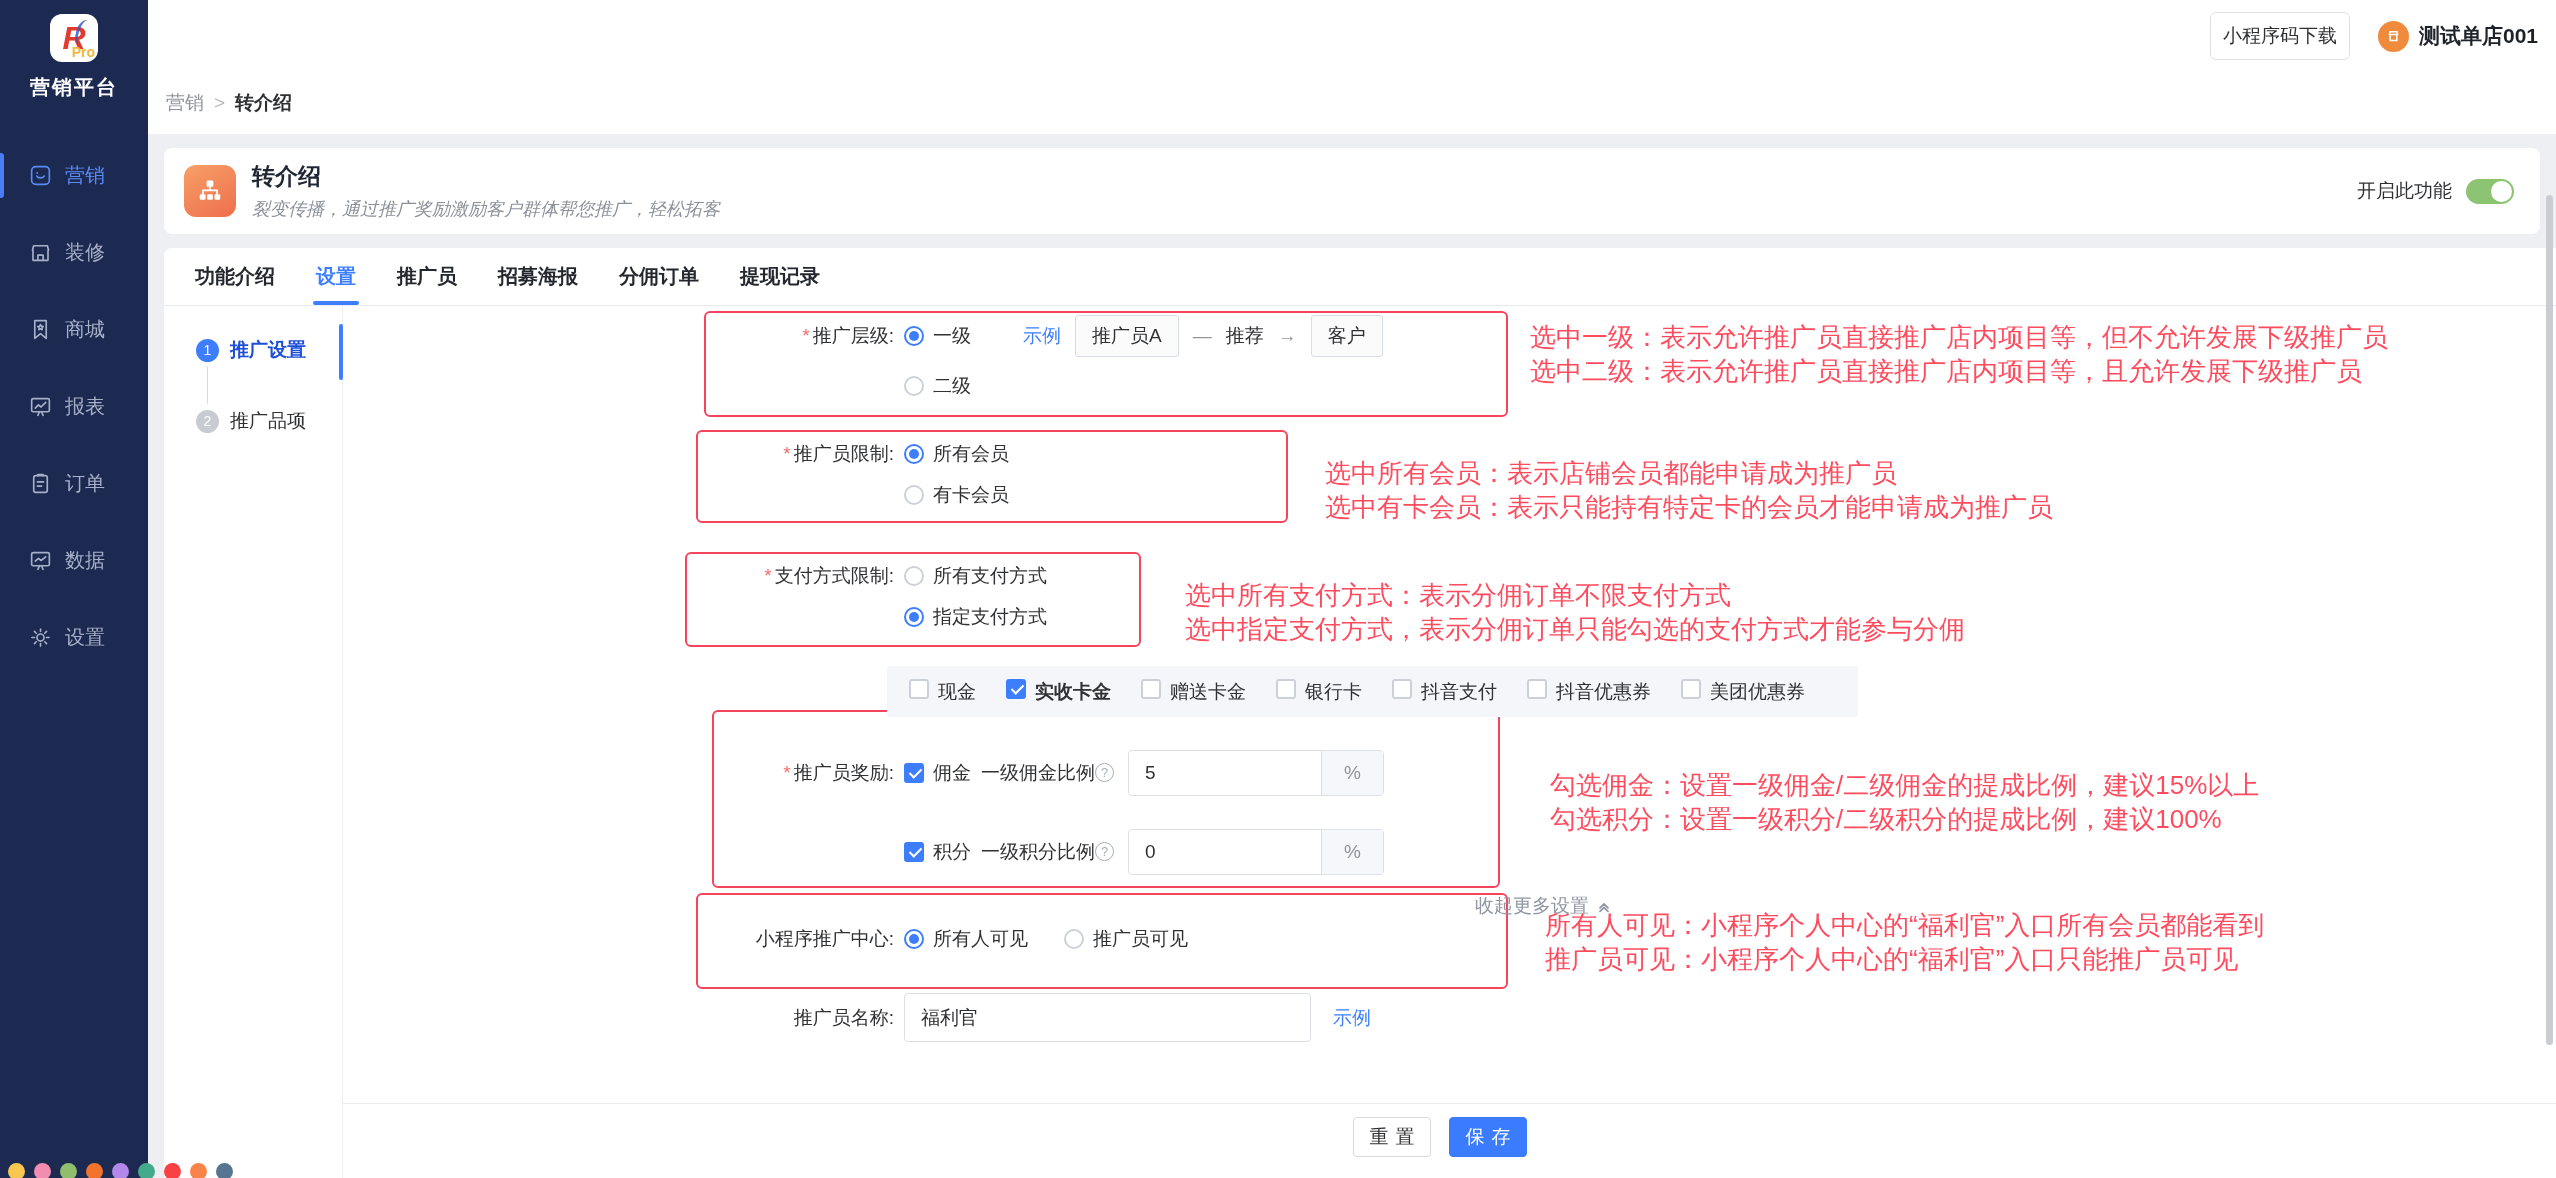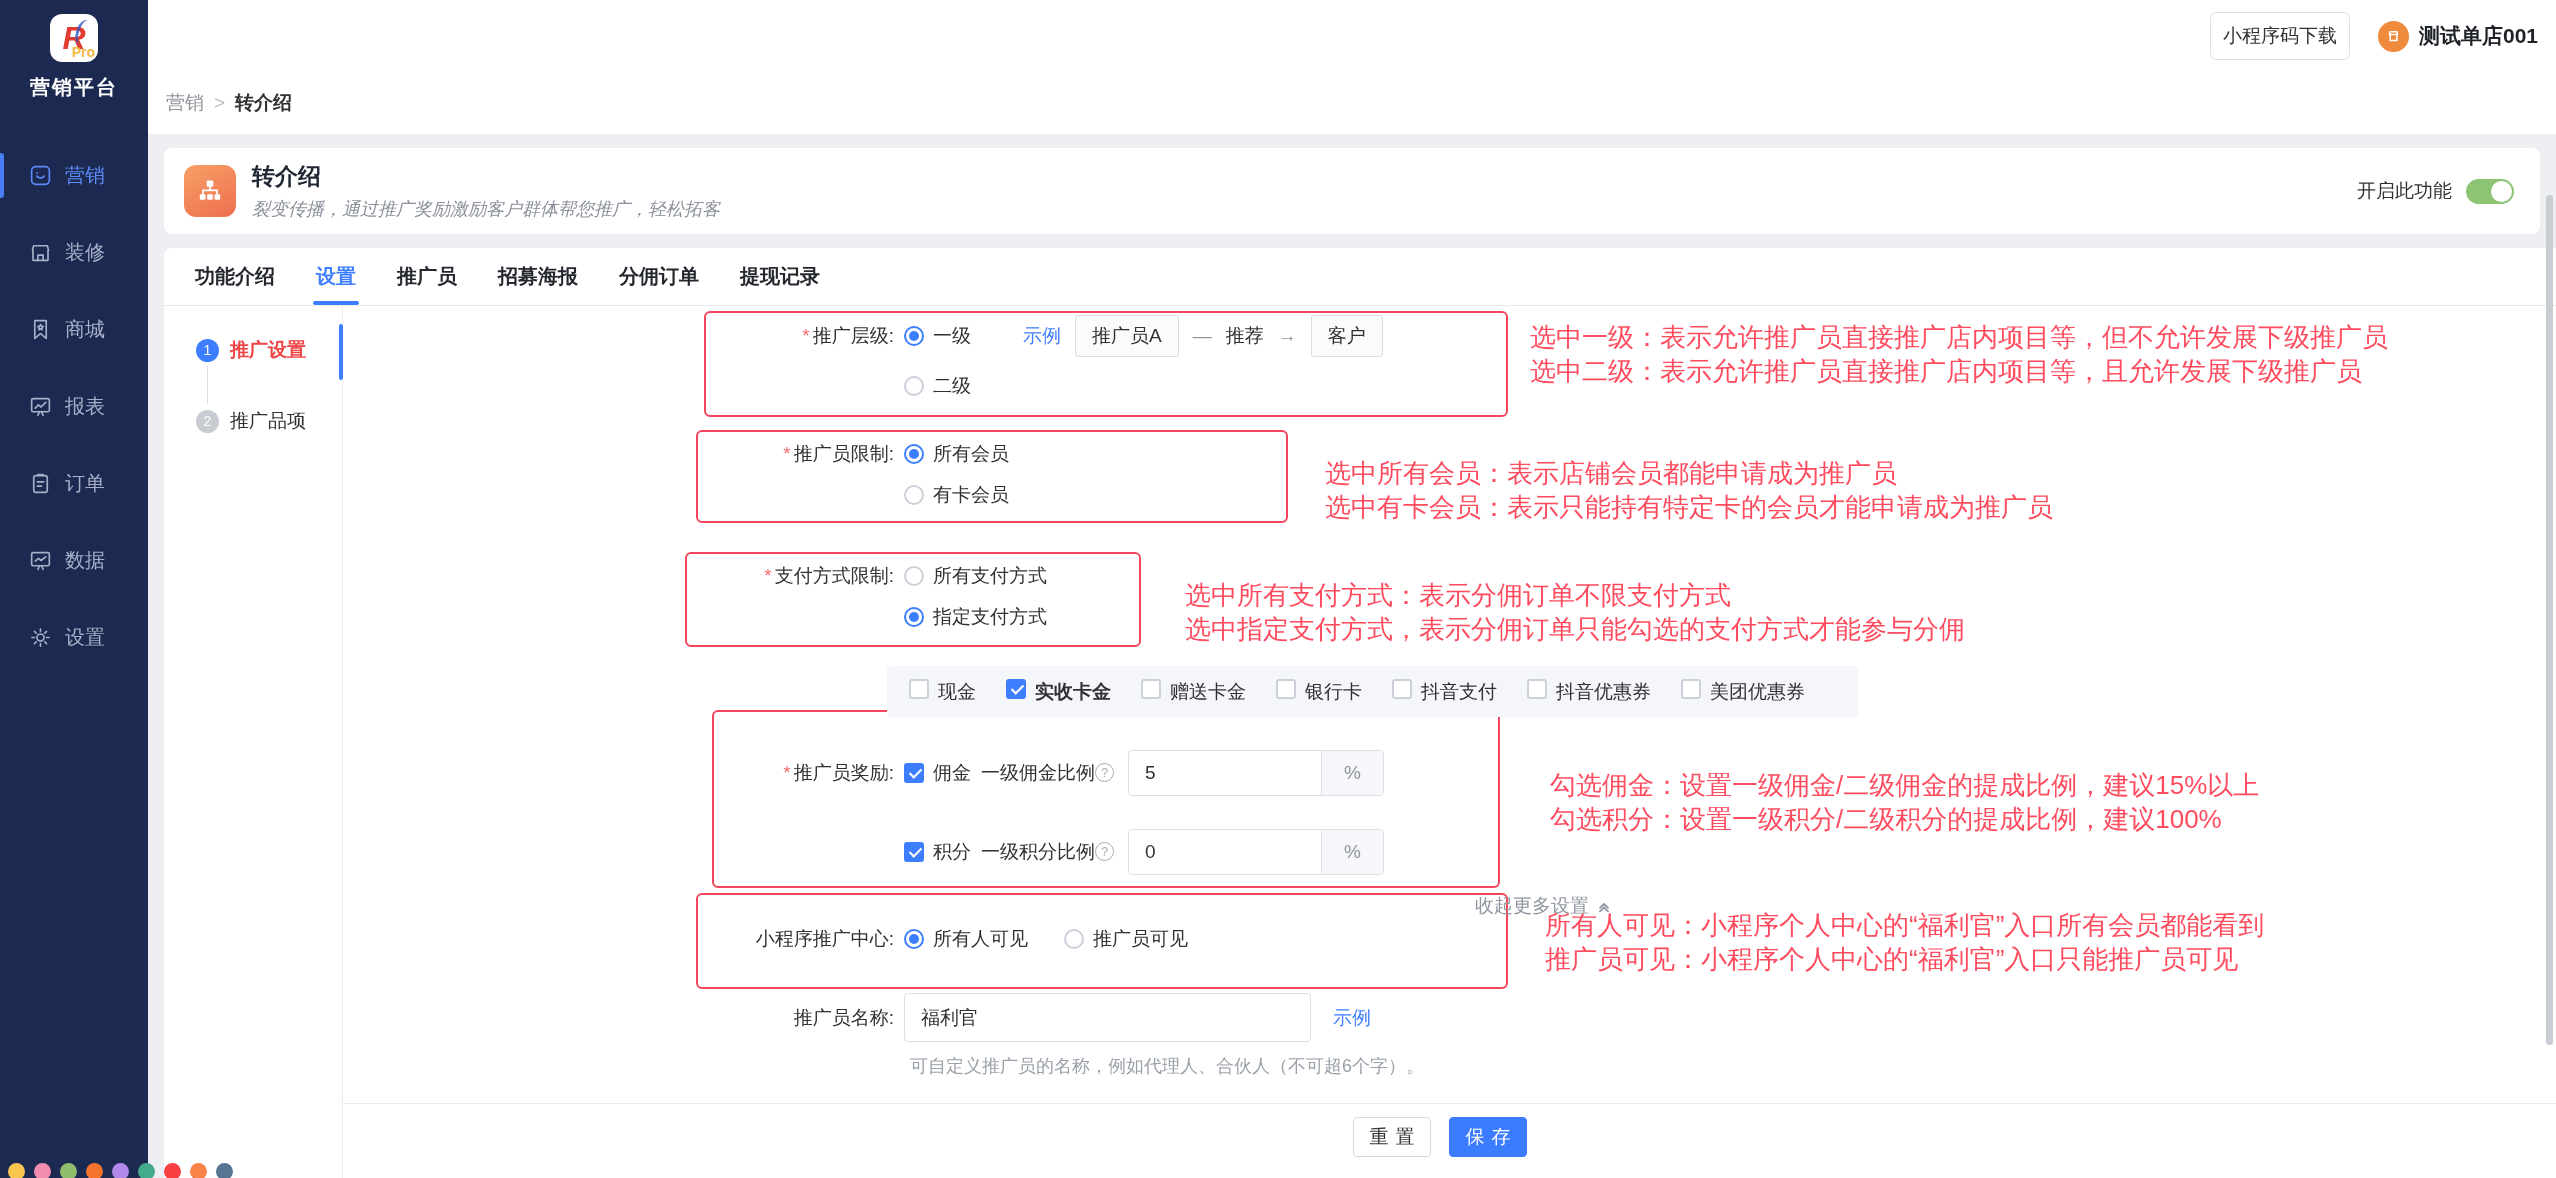--- a/index.html
+++ b/index.html
@@ -49,21 +49,21 @@
   .tab{position:relative;height:100%;display:flex;align-items:center;font-size:20px;color:#24272e;font-weight:600;cursor:pointer;}
   .tab.active{color:#3d7eff;}
   .tab.active::after{content:"";position:absolute;left:-3px;right:-3px;bottom:0;height:4px;border-radius:2px;background:#3d7eff;}
 
   .steps-divider{position:absolute;left:178px;top:58px;bottom:0;width:1px;background:#ebedf1;}
   .steps-indicator{position:absolute;left:175px;top:76px;width:4px;height:56px;border-radius:2px;background:#3d7eff;}
   .step{position:absolute;left:32px;display:flex;align-items:center;gap:11px;cursor:pointer;}
   .step-circle{width:23px;height:23px;border-radius:50%;display:flex;align-items:center;justify-content:center;color:#fff;font-size:14px;flex:none;}
   .step.s1{top:89px;}.step.s2{top:160px;}
   .step.s1 .step-circle{background:#3d7eff;}
-  .step.s1 .step-label{color:#ef4444;font-size:19px;font-weight:600;}
+  .step.s1 .step-label{color:#1d4ed8;font-size:19px;font-weight:600;}
   .step.s2 .step-circle{background:#c8ccd2;}
   .step.s2 .step-label{color:#303133;font-size:19px;}
   .step-connector{position:absolute;left:43px;top:118px;height:38px;width:1px;background:#d8dbe0;}
 
   
   .frow{position:absolute;left:430px;display:flex;align-items:center;height:28px;}
   .frow.tall{height:49px;}
   .flabel{width:300px;text-align:right;margin-right:10px;font-size:19px;color:#303133;white-space:nowrap;flex:none;}
   .star{color:#f56c6c;margin-right:3px;}
   .opt{display:flex;align-items:center;gap:9px;font-size:19px;color:#303133;cursor:pointer;}
@@ -411,21 +411,20 @@
       <div>推广员可见：小程序个人中心的“福利官”入口只能推广员可见</div>
     </div>
 
     <div class="frow tall" style="top:745px;">
       <div class="flabel"><span>推广员名称:</span></div>
       <div class="name-input">
         <span>福利官</span>
       </div>
       <span class="link">示例</span>
     </div>
-    <div class="help-text">可自定义推广员的名称，例如代理人、合伙人（不可超6个字）。</div>
 
     <div class="footer-line"></div>
     <button class="btn reset">重置</button>
     <button class="btn save">保存</button>
   </div>
 
   <div class="scroll-thumb"></div>
 
   <div class="stickers">
     <i style="background:#f9c74f;"></i>

